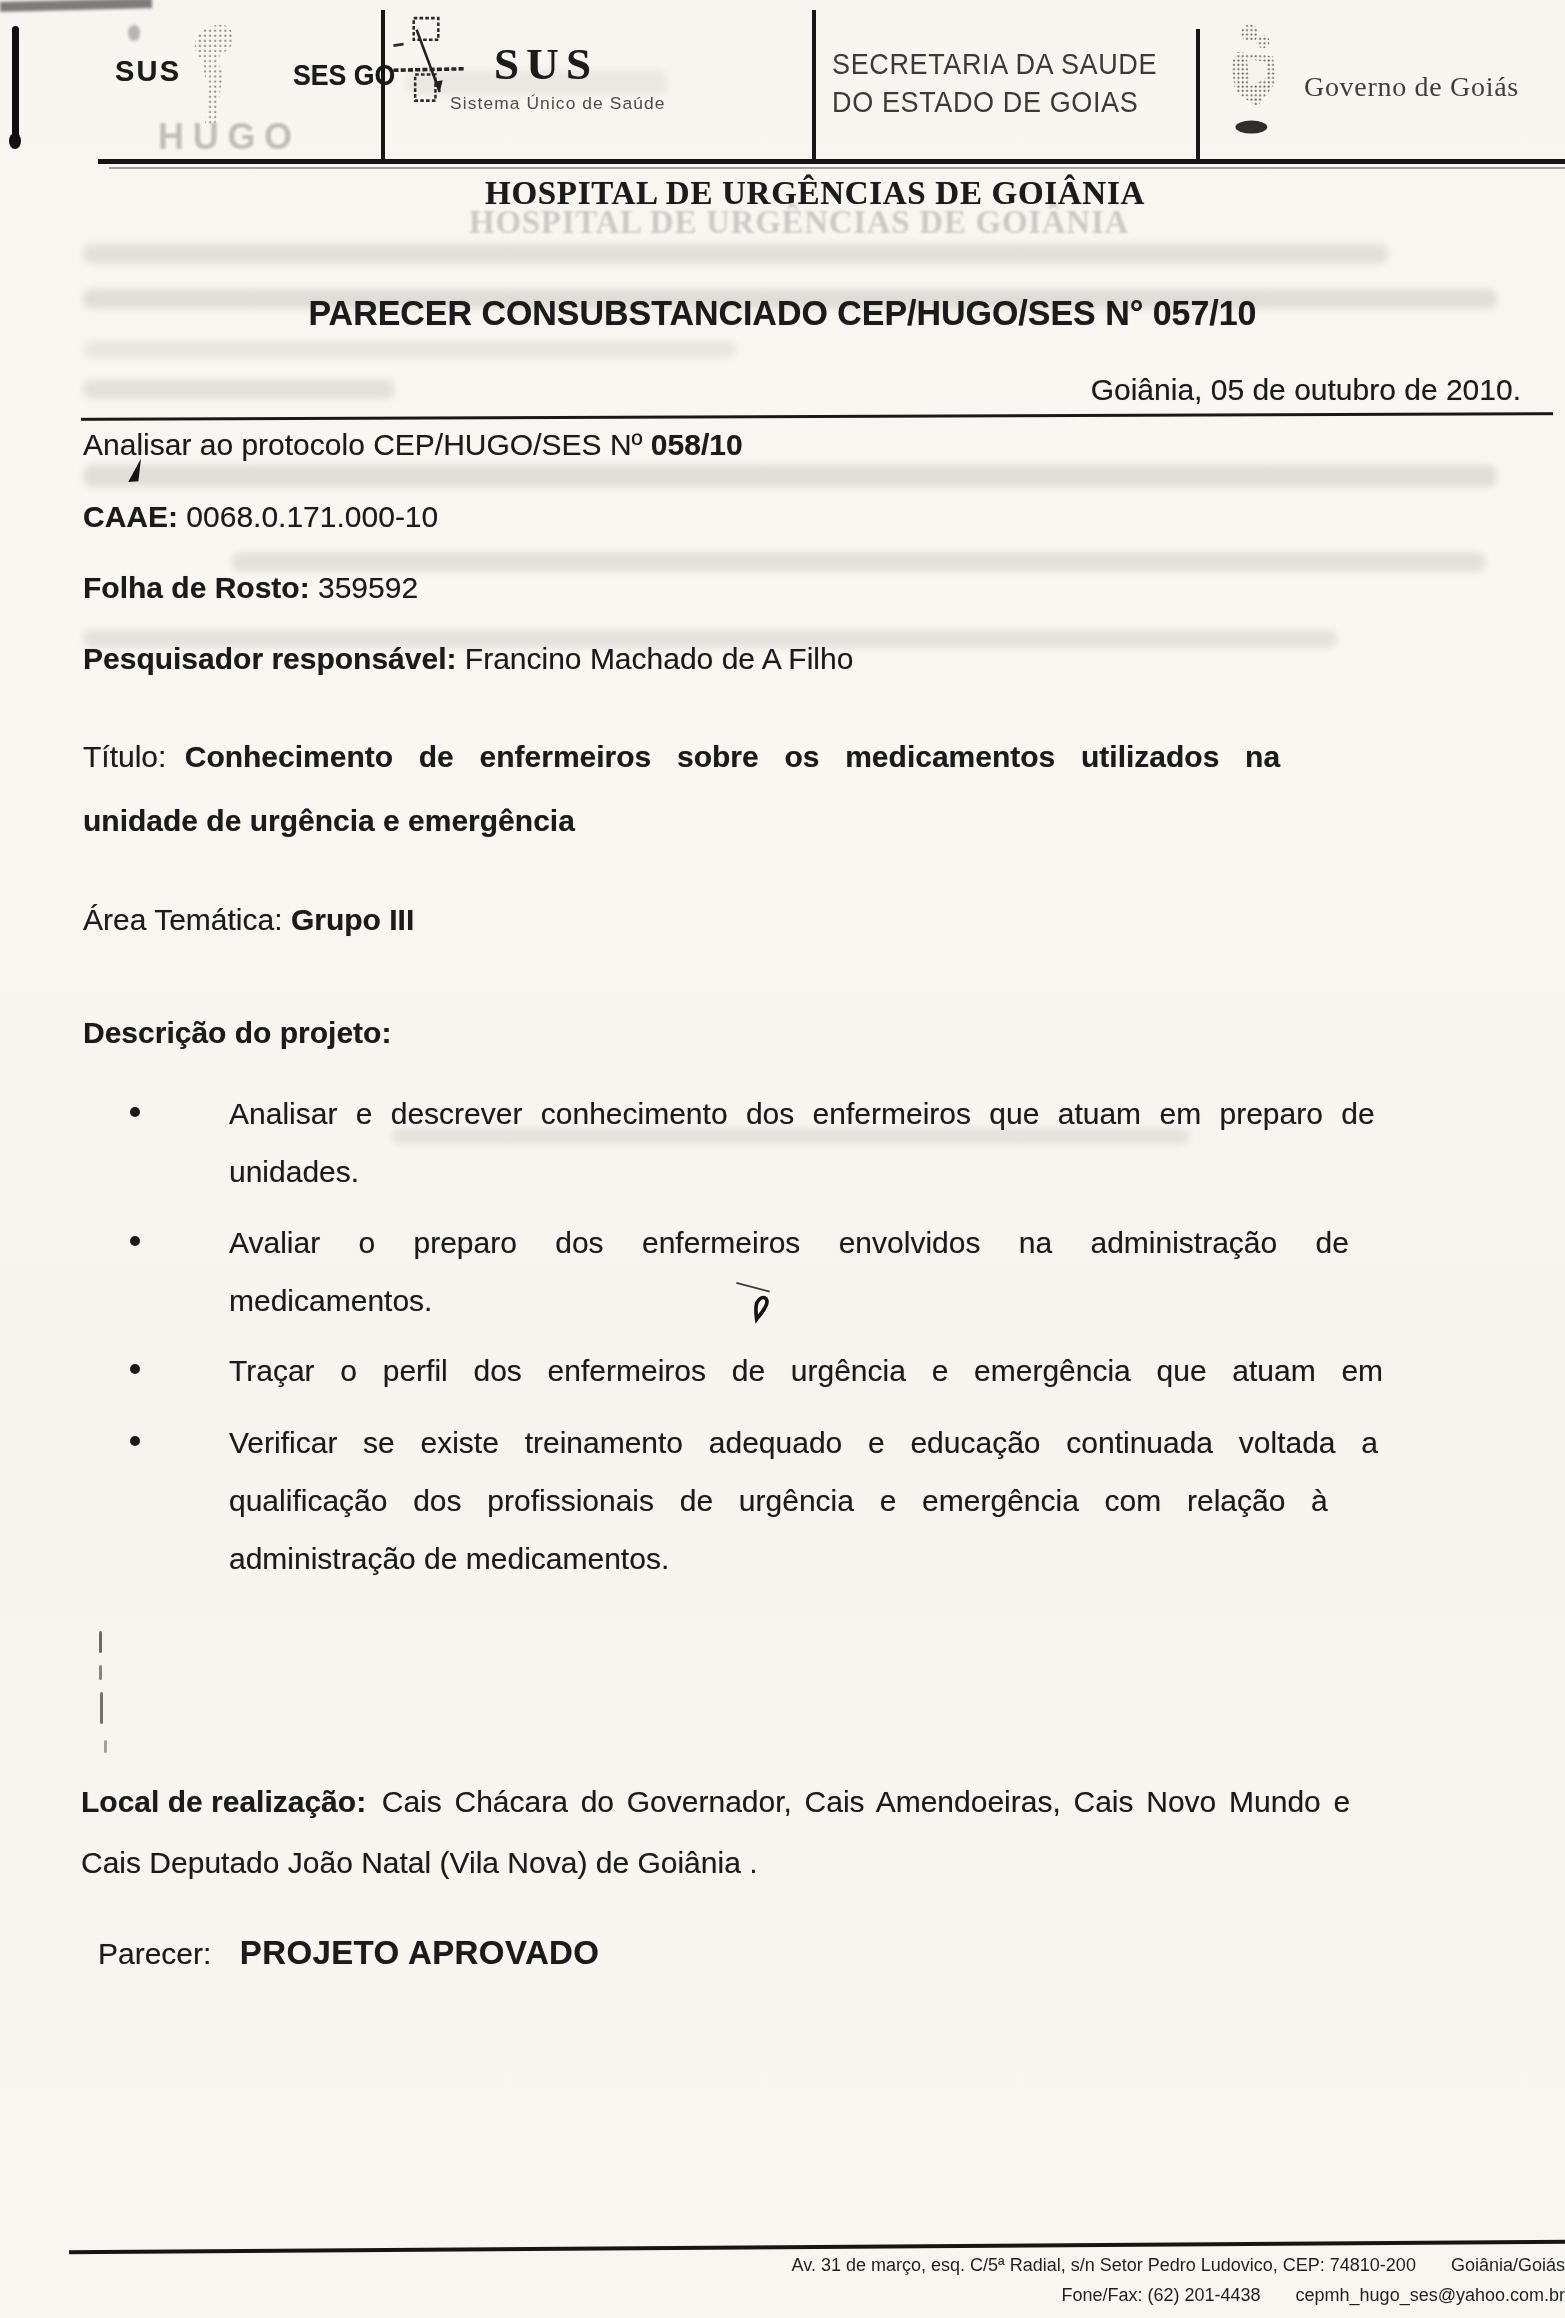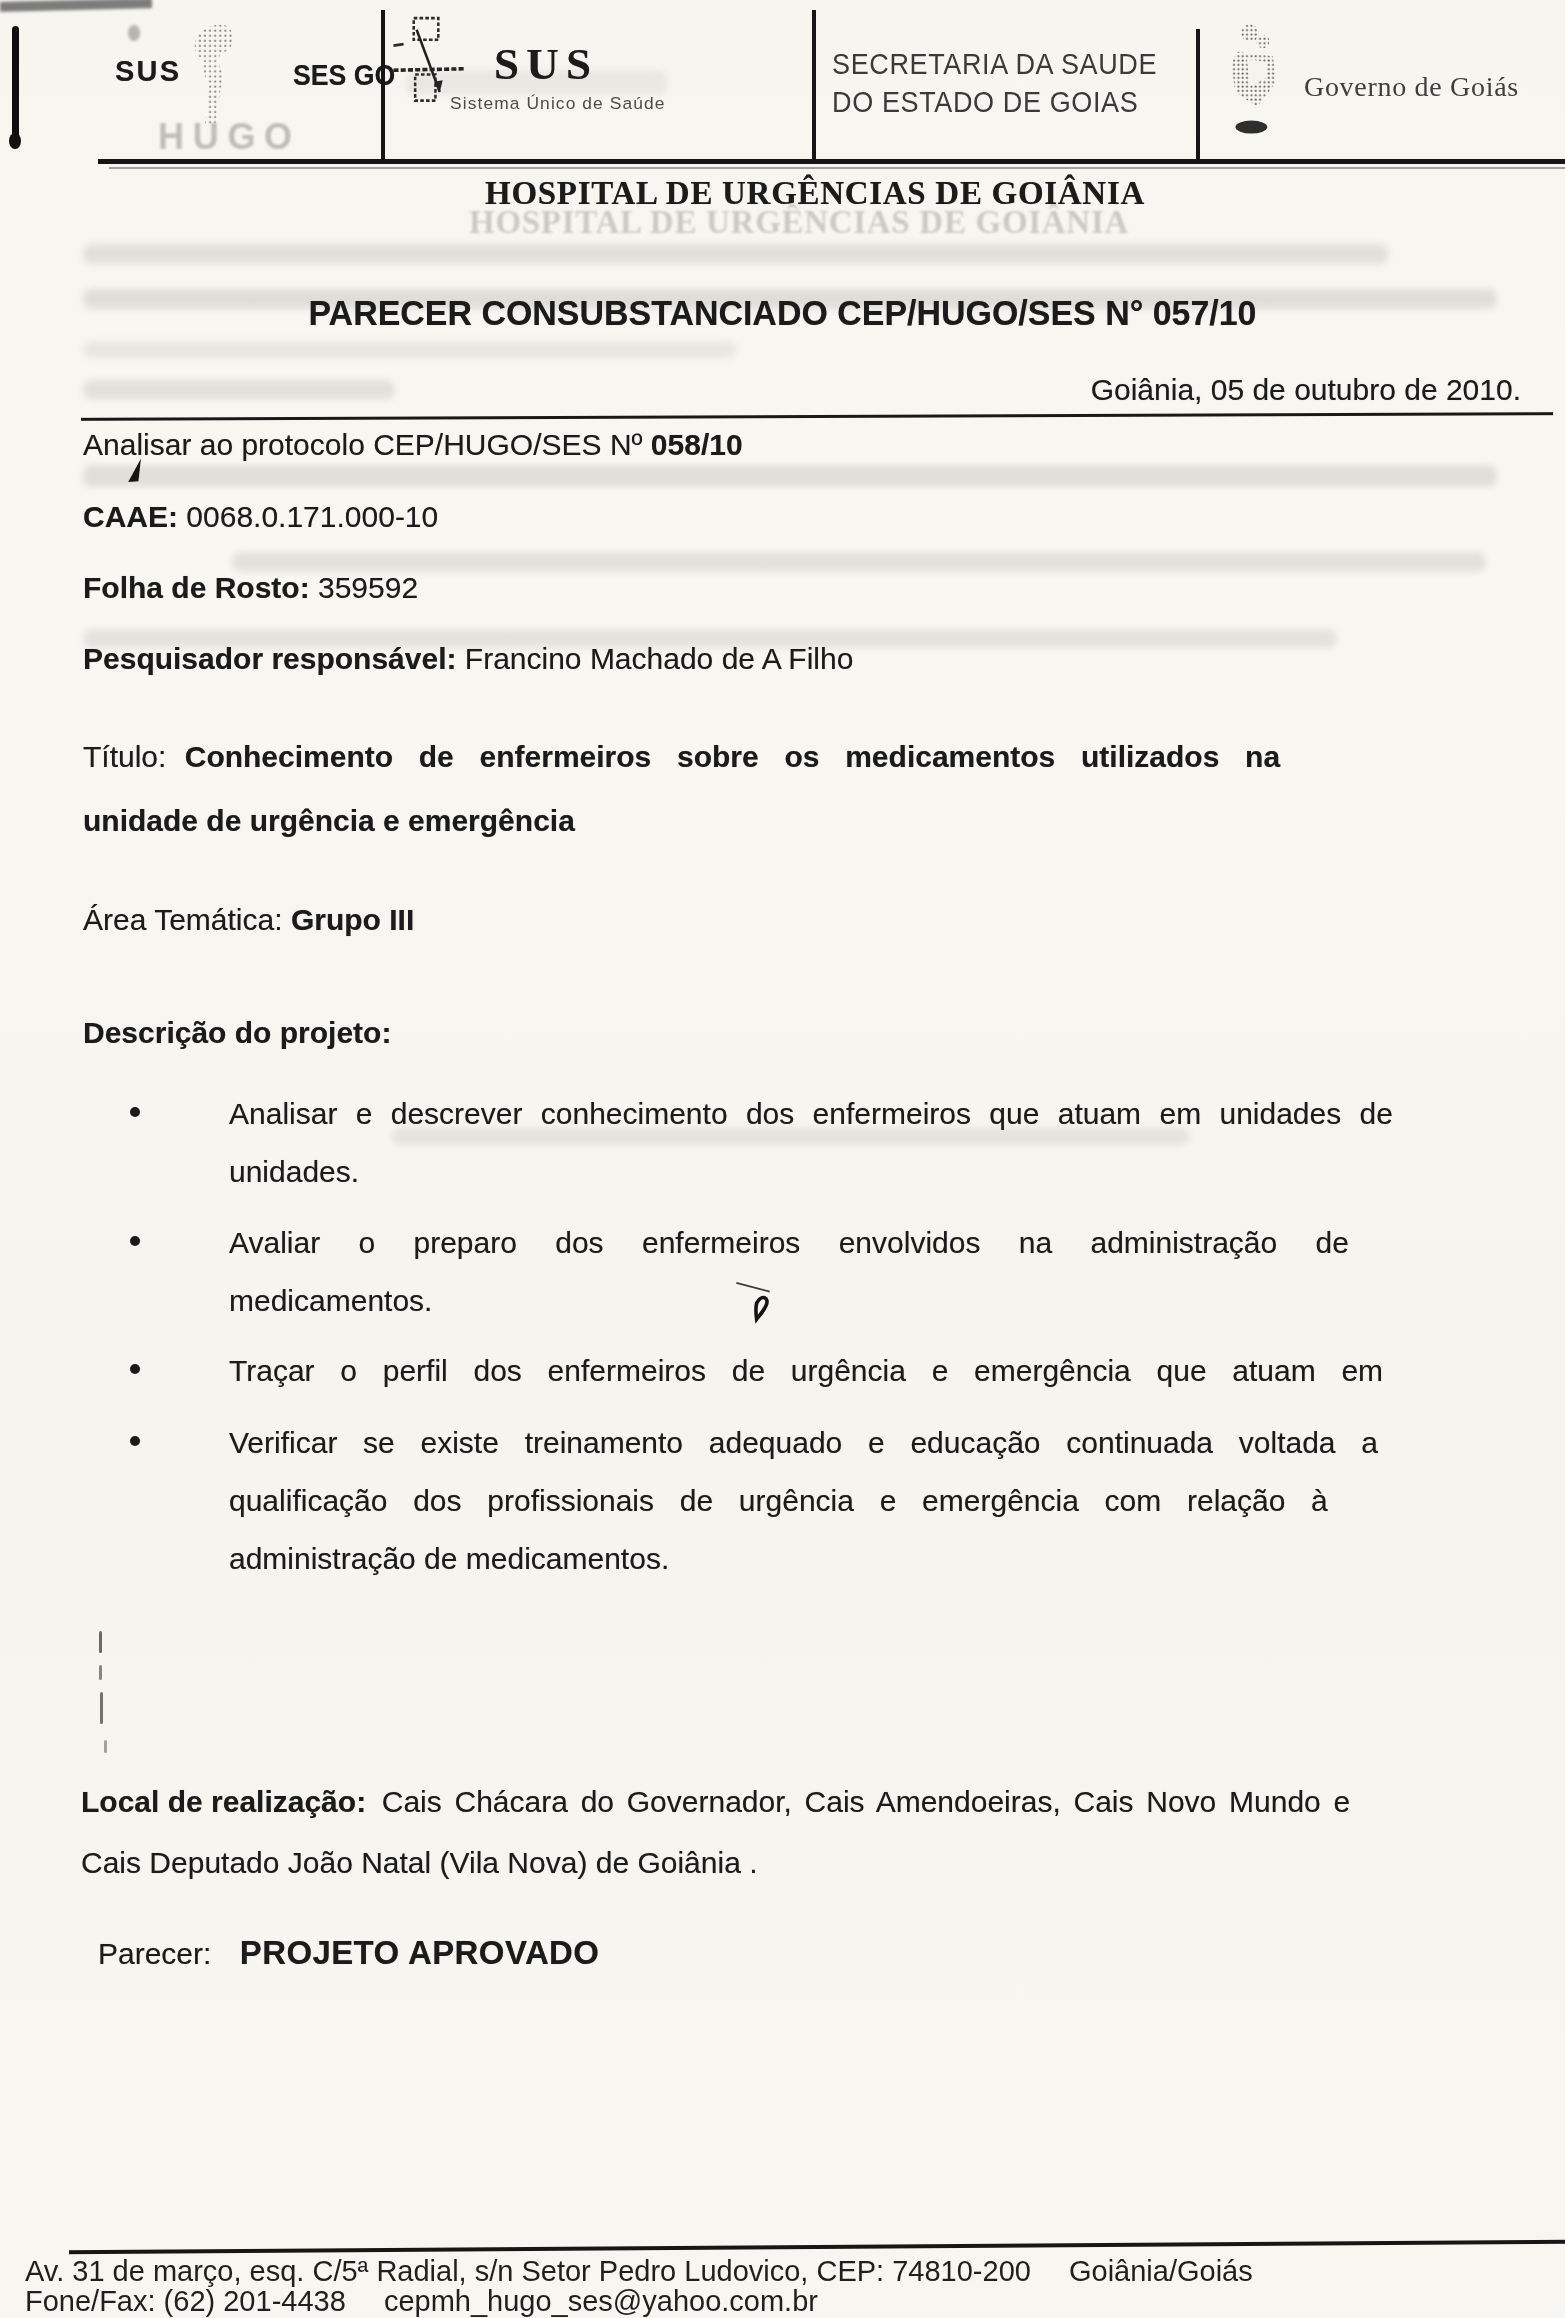--- a/index.html
+++ b/index.html
@@ -60,21 +60,21 @@
   .mb1{margin-bottom:13px;} .mb2{margin-bottom:11.6px;} .mb3{margin-bottom:14.5px;}
   .ws1{word-spacing:4.4px;} .ws2{word-spacing:10px;} .ws3{word-spacing:17.4px;} .ws4{word-spacing:30px;}
 
   .local{left:81px;top:1771px;width:1436px;}
   .local .pline{height:61px;line-height:61px;}
   .parecer{left:98px;top:1934px;}
   .parecer .val{font-weight:bold;font-size:33px;letter-spacing:0.4px;}
 
   
   .footer-rule{left:69px;top:2245px;width:1496px;height:3.6px;background:#161616;transform:rotate(-.4deg);filter:blur(0.3px);}
-  .footer-text{left:0;right:0;text-align:left;font-size:29px;color:#1f1f1f;padding-left:25px;}
+  .footer-text{left:0;right:0;text-align:right;font-size:18px;color:#1f1f1f;padding-left:25px;}
   .ft1{top:2255px;} .ft2{top:2285px;}
   .gap-l{margin-left:30px;}
 </style>
 </head>
 <body>
 
 <div class="page">
 
   <div class="abs corner-smudge"></div>
   <div class="abs binding"></div>
@@ -188,21 +188,21 @@
   <div class="abs line area ink">
     <span>Área Temática:</span>
     <b>Grupo III</b>
   </div>
 
   <div class="abs line descricao ink">Descrição do projeto:</div>
 
   <ul class="abs bullets ink">
     <li class="mb1">
       <span class="dot"></span>
-      <span class="bline ws2">Analisar e descrever conhecimento dos enfermeiros que atuam em unidades de</span>
+      <span class="bline ws2">Analisar e descrever conhecimento dos enfermeiros que atuam em preparo de</span>
       <span class="bline">unidades.</span>
     </li>
     <li class="mb2">
       <span class="dot"></span>
       <span class="bline ws4">Avaliar o preparo dos enfermeiros envolvidos na administração de</span>
       <span class="bline">medicamentos.</span>
     </li>
     <li class="mb3">
       <span class="dot"></span>
       <span class="bline ws3">Traçar o perfil dos enfermeiros de urgência e emergência que atuam em</span>

